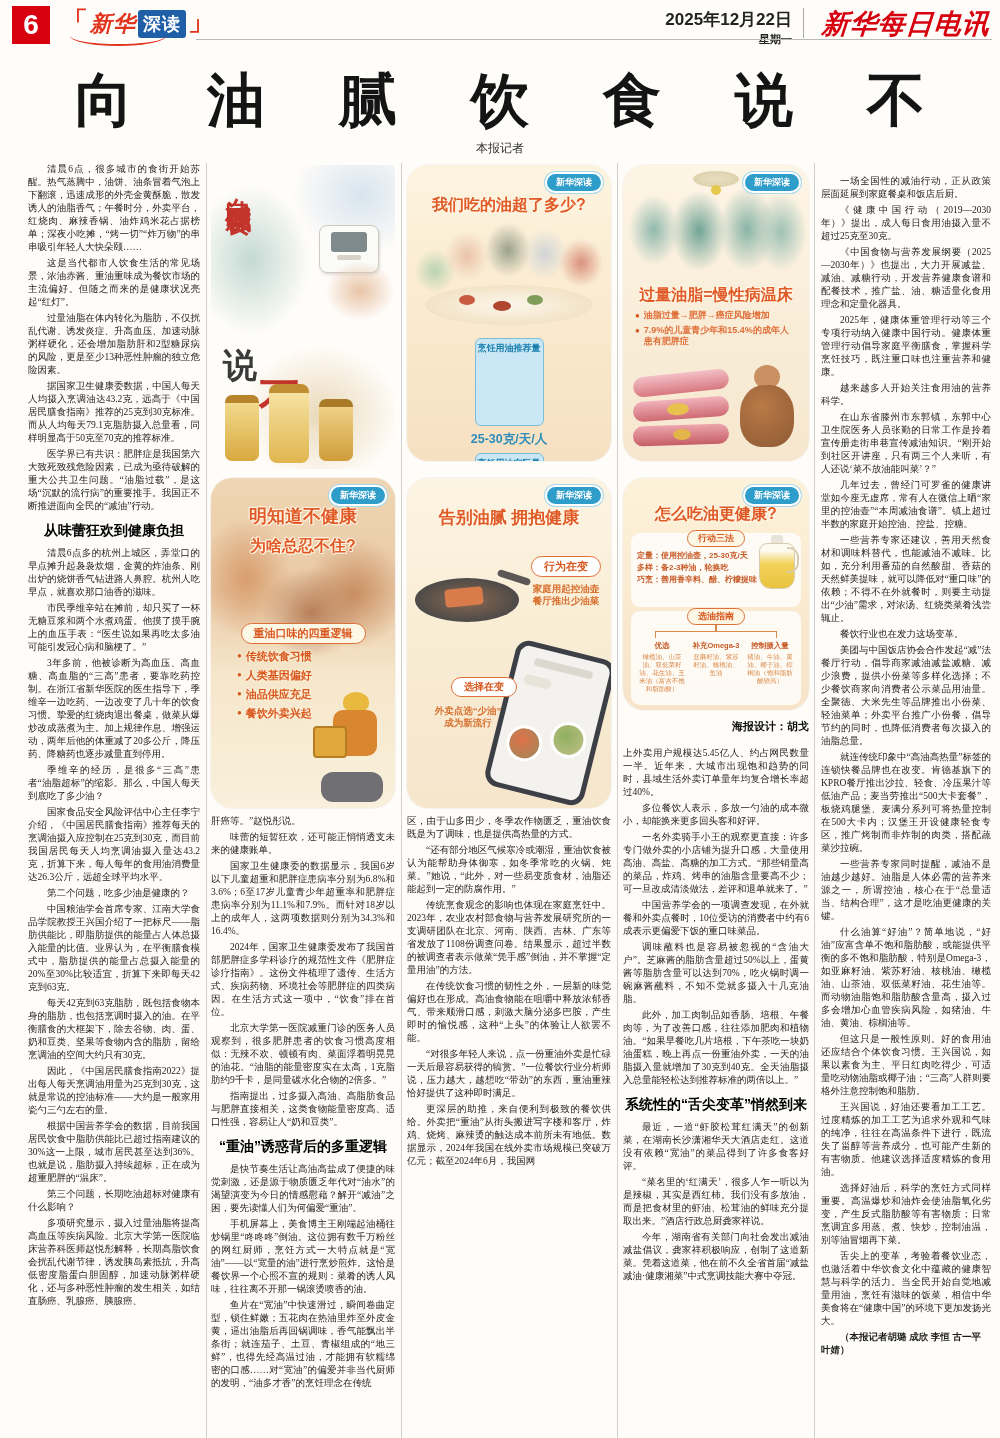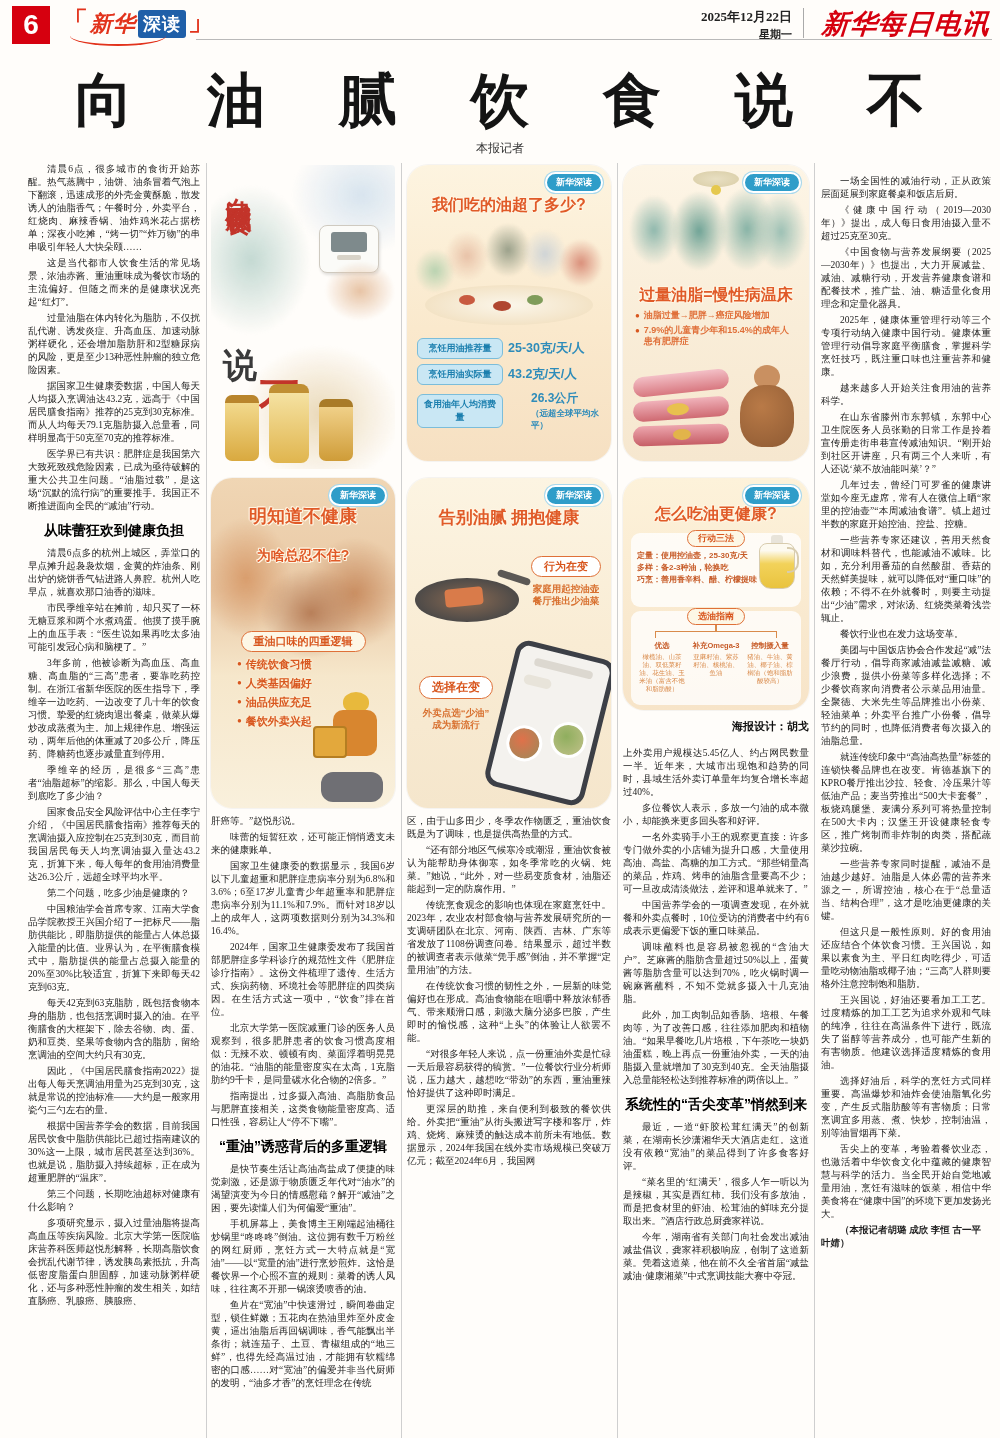--- a/index.html
+++ b/index.html
@@ -12,21 +12,21 @@
            font-family:"Liberation Sans",sans-serif;font-weight:bold;font-size:28px;
            display:flex;align-items:center;justify-content:center;}
   .seclogo{position:absolute;top:6px;left:62px;display:flex;align-items:center;gap:2px;
            font-family:"Liberation Sans",sans-serif;font-weight:bold;}
   .seclogo .brk{color:#e2331c;font-size:26px;font-weight:bold;transform:translateY(-2px);}
   .seclogo .xh{color:#e2331c;font-size:22px;font-style:italic;letter-spacing:1px;}
   .seclogo .sd{background:#1f5fa8;color:#fff;font-size:18px;padding:2px 5px;border-radius:3px;letter-spacing:1px;}
   .seclogo-book{position:absolute;top:36px;left:70px;width:96px;height:8px;
                 border-bottom:2.5px solid #e2331c;border-radius:0 0 50% 50%/0 0 10px 10px;}
   .dateblk{position:absolute;top:8px;right:208px;text-align:right;font-family:"Liberation Sans",sans-serif;}
-  .date1{font-size:13px;font-weight:bold;color:#222;font-family:Liberation Serif, serif;}
+  .date1{font-size:17px;font-weight:bold;color:#222;}
   .date2{font-size:11px;font-weight:bold;color:#222;margin-top:1px;}
   .hdr-div{position:absolute;top:8px;right:196px;width:1px;height:30px;background:#aaa;}
   .masthead{position:absolute;top:6px;right:10px;font-size:27px;font-weight:bold;color:#d6000f;
             font-family:"Liberation Serif",serif;font-style:italic;letter-spacing:1px;transform:skewX(-4deg);}
   
   .headline{position:absolute;top:62px;left:0;width:1000px;text-align:center;font-size:58px;font-weight:bold;
             letter-spacing:74px;text-indent:74px;color:#141414;white-space:nowrap;}
   .byline{position:absolute;top:140px;left:0;width:1000px;text-align:center;font-size:12px;color:#333;}
   
   .content{position:absolute;top:163px;left:0;width:1000px;height:1275px;}
@@ -41,21 +41,21 @@
   .card{position:absolute;border-radius:21px;overflow:hidden;box-shadow:0 0 0 1px rgba(0,0,0,0.04);}
   .badge{position:absolute;top:7px;right:8px;background:#2f9dc9;color:#fff;font-family:"Liberation Sans",sans-serif;
          font-size:9px;font-weight:bold;padding:2px 9px;border-radius:11px;border:2px solid #fff;
          box-shadow:0 0 0 1px #a8d8ec;z-index:5;}
   .ctitle{position:relative;z-index:4;text-align:center;font-family:"Liberation Sans",sans-serif;font-weight:bold;
           color:#e05a28;text-shadow:-1px 0 #fff6e4,1px 0 #fff6e4,0 -1px #fff6e4,0 1px #fff6e4,1px 1px #fff6e4,-1px -1px #fff6e4;}
   .pill{display:inline-block;background:#fdf7e6;border:1.5px solid #df7038;color:#d8571f;border-radius:14px;
         font-family:"Liberation Sans",sans-serif;font-weight:bold;padding:2px 12px;}
   .blob{position:absolute;border-radius:50%;filter:blur(1px);}
   
-  .drow{display:flex;align-items:center;gap:5px;margin:5px 10px;position:relative;z-index:4;}
+  .drow{display:flex;align-items:center;gap:5px;margin:5px 10px;position:relative;z-index:4;flex-direction:column;}
   .dlabel{flex:0 0 80px;background:#c9e7f4;border:1px solid #7bbdda;color:#1b7fae;border-radius:6px;
           font-family:"Liberation Sans",sans-serif;font-weight:bold;font-size:9px;text-align:center;padding:3px 2px;}
   .dval{color:#2e8cba;font-family:"Liberation Sans",sans-serif;font-weight:bold;font-size:12.5px;}
   .dnote{color:#2e8cba;font-size:8.5px;font-weight:bold;display:block;margin-top:1px;}
   
   .obul{position:relative;z-index:4;display:flex;align-items:flex-start;gap:4px;margin:4px 12px;
         font-family:"Liberation Sans",sans-serif;font-weight:bold;color:#e0703a;font-size:9px;line-height:11px;}
   .obul .dot{color:#d8571f;font-size:8px;line-height:11px;}
   .why-bul{font-size:11px;line-height:13px;color:#d8571f;margin:6px 26px;
            text-shadow:0 0 3px #fff3da,0 0 3px #fff3da;}
@@ -150,21 +150,21 @@
       <div style="position:absolute;left:108px;bottom:8px;width:34px;height:54px;background:linear-gradient(#f0d088,#cf9c38);border-radius:7px;border-top:8px solid #a97b28;"></div>
     </div>
 
     <div class="card" style="left:211px;top:315px;width:184px;height:330px;
          background:linear-gradient(180deg,#f0d6b4 0%,#e9c9a6 34%,#f6e7cb 60%,#f9f0dc 100%);">
       <div class="badge">新华深读</div>
       <div class="blob" style="left:-10px;top:40px;width:90px;height:120px;background:radial-gradient(closest-side,#d89d6d,rgba(216,157,109,0));"></div>
       <div class="blob" style="right:-10px;top:60px;width:100px;height:110px;background:radial-gradient(closest-side,#c98e62,rgba(201,142,98,0));"></div>
       <div class="blob" style="left:50px;top:90px;width:100px;height:90px;background:radial-gradient(closest-side,#b77e58,rgba(183,126,88,0));"></div>
       <div class="ctitle" style="font-size:18px;margin-top:26px;">明知道不健康</div>
-      <div class="ctitle" style="font-size:14px;margin-top:19px;">为啥总忍不住?</div>
+      <div class="ctitle" style="font-size:16px;margin-top:8px;">为啥总忍不住?</div>
       <div style="text-align:center;margin-top:66px;position:relative;z-index:4;">
         <span class="pill" style="font-size:11px;">重油口味的四重逻辑</span>
       </div>
       <div class="obul why-bul">
           <span class="dot">●</span>
           <span>传统饮食习惯</span>
         </div>
       <div class="obul why-bul">
           <span class="dot">●</span>
           <span>人类基因偏好</span>
@@ -186,21 +186,21 @@
       </div>
     </div>
 
     <div class="col" style="left:211px;top:652px;width:184px;height:620px;">
       <div class="bodytext flush">
           <p>肝癌等。”赵悦彤说。</p>
           <p>味蕾的短暂狂欢，还可能正悄悄透支未来的健康账单。</p>
           <p>国家卫生健康委的数据显示，我国6岁以下儿童超重和肥胖症患病率分别为6.8%和3.6%；6至17岁儿童青少年超重率和肥胖症患病率分别为11.1%和7.9%。而针对18岁以上的成年人，这两项数据则分别为34.3%和16.4%。</p>
           <p>2024年，国家卫生健康委发布了我国首部肥胖症多学科诊疗的规范性文件《肥胖症诊疗指南》。这份文件梳理了遗传、生活方式、疾病药物、环境社会等肥胖症的四类病因。在生活方式这一项中，“饮食”排在首位。</p>
           <p>北京大学第一医院减重门诊的医务人员观察到，很多肥胖患者的饮食习惯高度相似：无辣不欢、顿顿有肉、菜面浮着明晃晃的油花。“油脂的能量密度实在太高，1克脂肪约9千卡，是同量碳水化合物的2倍多。”</p>
-          <p>指南提出，过多摄入高油、高脂肪食品与肥胖直接相关，这类食物能量密度高、适口性强，容易让人“停不下嘴”。</p>
+          <p>指南提出，过多摄入高油、高脂肪食品与肥胖直接相关，这类食物能量密度高、适口性强，容易让人“奶和豆类”。</p>
         </div>
       <div class="subhead">“重油”诱惑背后的多重逻辑</div>
       <div class="bodytext">
           <p>是快节奏生活让高油高盐成了便捷的味觉刺激，还是源于物质匮乏年代对“油水”的渴望演变为今日的情感慰藉？解开“减油”之困，要先读懂人们为何偏爱“重油”。</p>
           <p>手机屏幕上，美食博主王刚端起油桶往炒锅里“咚咚咚”倒油。这位拥有数千万粉丝的网红厨师，烹饪方式一大特点就是“宽油”——以“宽量的油”进行烹炒煎炸。这恰是餐饮界一个心照不宣的规则：菜肴的诱人风味，往往离不开那一锅滚烫喷香的油。</p>
           <p>鱼片在“宽油”中快速滑过，瞬间卷曲定型，锁住鲜嫩；五花肉在热油里炸至外皮金黄，逼出油脂后再回锅调味，香气能飘出半条街；就连茄子、土豆、青椒组成的“地三鲜”，也得先经高温过油，才能拥有软糯绵密的口感……对“宽油”的偏爱并非当代厨师的发明，“油多才香”的烹饪理念在传统</p>
         </div>
     </div>
 
     <div class="card" style="left:407px;top:2px;width:204px;height:296px;
@@ -251,21 +251,21 @@
         <div class="actline" style="font-size:9.5px;color:#d8702f;">餐厅推出少油菜</div>
       </div>
 
       <div style="position:absolute;right:10px;bottom:10px;width:92px;height:140px;background:#f4f2ee;border:5px solid #3c3f46;border-radius:14px;transform:rotate(14deg);">
         <div style="margin:10px auto 0;width:60px;height:8px;background:#dcd8d0;border-radius:4px;"></div>
         <div style="position:absolute;left:8px;bottom:26px;width:30px;height:30px;background:radial-gradient(circle at 40% 40%,#e0714a,#9c8a5a);border-radius:50%;border:3px solid #fff;"></div>
         <div style="position:absolute;right:6px;bottom:40px;width:30px;height:30px;background:radial-gradient(circle at 40% 40%,#8fae5e,#c2c28a);border-radius:50%;border:3px solid #fff;"></div>
         <div style="position:absolute;left:10px;top:28px;width:28px;height:10px;background:#e8e4da;border-radius:5px;"></div>
       </div>
       <div style="position:absolute;left:12px;top:198px;text-align:center;">
-        <span class="pill" style="font-size:12px;background:#fff;">选择在变</span>
+        <span class="pill" style="font-size:10px;background:#fff;margin-left:32px;">选择在变</span>
         <div class="actline" style="font-size:9.5px;margin-top:8px;color:#d8702f;">外卖点选“少油”</div>
         <div class="actline" style="font-size:9.5px;color:#d8702f;">成为新流行</div>
       </div>
     </div>
 
     <div class="col" style="left:407px;top:652px;width:204px;height:620px;">
       <div class="bodytext flush">
           <p>区，由于山多田少，冬季农作物匮乏，重油饮食既是为了调味，也是提供高热量的方式。</p>
           <p>“还有部分地区气候寒冷或潮湿，重油饮食被认为能帮助身体御寒，如冬季常吃的火锅、炖菜。”她说，“此外，对一些易变质食材，油脂还能起到一定的防腐作用。”</p>
           <p>传统烹食观念的影响也体现在家庭烹饪中。2023年，农业农村部食物与营养发展研究所的一支调研团队在北京、河南、陕西、吉林、广东等省发放了1108份调查问卷。结果显示，超过半数的被调查者表示做菜“凭手感”倒油，并不掌握“定量用油”的方法。</p>
@@ -377,20 +377,21 @@
           <p>《中国食物与营养发展纲要（2025—2030年）》也提出，大力开展减盐、减油、减糖行动，开发营养健康食谱和配餐技术，推广盐、油、糖适量化食用理念和定量化器具。</p>
           <p>2025年，健康体重管理行动等三个专项行动纳入健康中国行动。健康体重管理行动倡导家庭平衡膳食，掌握科学烹饪技巧，既注重口味也注重营养和健康。</p>
           <p>越来越多人开始关注食用油的营养科学。</p>
           <p>在山东省滕州市东郭镇，东郭中心卫生院医务人员张勤的日常工作是拎着宣传册走街串巷宣传减油知识。“刚开始到社区开讲座，只有两三个人来听，有人还说‘菜不放油能叫菜’？”</p>
           <p>几年过去，曾经门可罗雀的健康讲堂如今座无虚席，常有人在微信上晒“家里的控油壶”“本周减油食谱”。镇上超过半数的家庭开始控油、控盐、控糖。</p>
           <p>一些营养专家还建议，善用天然食材和调味料替代，也能减油不减味。比如，充分利用番茄的自然酸甜、香菇的天然鲜美提味，就可以降低对“重口味”的依赖；不得不在外就餐时，则要主动提出“少油”需求，对浓汤、红烧类菜肴浅尝辄止。</p>
           <p>餐饮行业也在发力这场变革。</p>
           <p>美团与中国饭店协会合作发起“减”法餐厅行动，倡导商家减油减盐减糖、减少浪费，提供小份菜等多样化选择；不少餐饮商家向消费者公示菜品用油量。全聚德、大米先生等品牌推出小份菜、轻油菜单；外卖平台推广小份餐，倡导节约的同时，也降低消费者每次摄入的油脂总量。</p>
           <p>就连传统印象中“高油高热量”标签的连锁快餐品牌也在改变。肯德基旗下的KPRO餐厅推出沙拉、轻食、冷压果汁等低油产品；麦当劳推出“500大卡套餐”，板烧鸡腿堡、麦满分系列可将热量控制在500大卡内；汉堡王开设健康轻食专区，推广烤制而非炸制的肉类，搭配蔬菜沙拉碗。</p>
           <p>一些营养专家同时提醒，减油不是油越少越好。油脂是人体必需的营养来源之一，所谓控油，核心在于“总量适当、结构合理”，这才是吃油更健康的关键。</p>
+          <p>什么油算“好油”？简单地说，“好油”应富含单不饱和脂肪酸，或能提供平衡的多不饱和脂肪酸，特别是Omega-3，如亚麻籽油、紫苏籽油、核桃油、橄榄油、山茶油、双低菜籽油、花生油等。而动物油脂饱和脂肪酸含量高，摄入过多会增加心血管疾病风险，如猪油、牛油、黄油、棕榈油等。</p>
           <p>但这只是一般性原则。好的食用油还应结合个体饮食习惯。王兴国说，如果以素食为主、平日红肉吃得少，可适量吃动物油脂或椰子油；“三高”人群则要格外注意控制饱和脂肪。</p>
           <p>王兴国说，好油还要看加工工艺。过度精炼的加工工艺为追求外观和气味的纯净，往往在高温条件下进行，既流失了甾醇等营养成分，也可能产生新的有害物质。他建议选择适度精炼的食用油。</p>
           <p>选择好油后，科学的烹饪方式同样重要。高温爆炒和油炸会使油脂氧化劣变，产生反式脂肪酸等有害物质；日常烹调宜多用蒸、煮、快炒，控制油温，别等油冒烟再下菜。</p>
           <p>舌尖上的变革，考验着餐饮业态，也激活着中华饮食文化中蕴藏的健康智慧与科学的活力。当全民开始自觉地减量用油，烹饪有滋味的饭菜，相信中华美食将在“健康中国”的环境下更加发扬光大。</p>
         </div>
       <p class="credit">（本报记者胡璐  成欣  李恒  古一平  叶婧）</p>
     </div>
 
   </div>
 </div>

